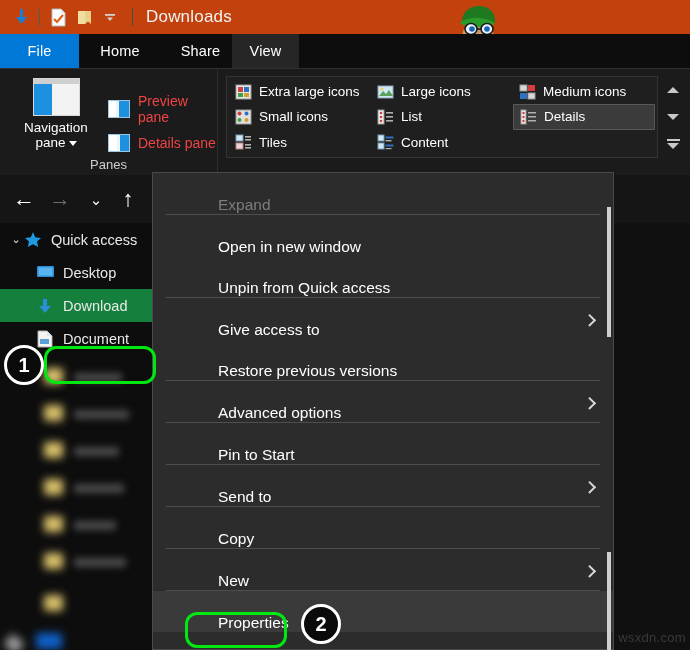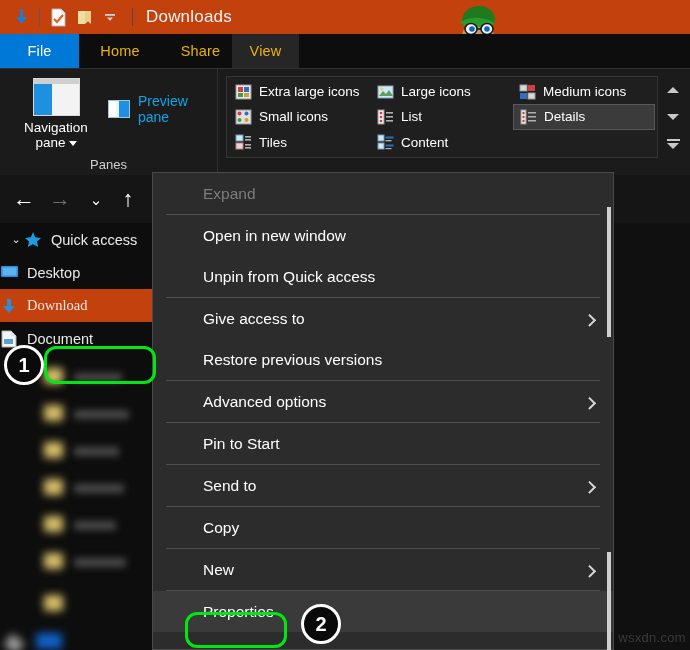--- a/index.html
+++ b/index.html
@@ -44,21 +44,21 @@
   }
 
   
   .tabstrip {
     position: absolute; left: 0; top: 34px; width: 690px; height: 34px;
     background: #0d0d0d;
   }
   .tab {
     position: absolute; top: 0; height: 34px;
     display: flex; align-items: center; justify-content: center;
-    color: #eab308; font-size: 14.5px; letter-spacing: .2px;
+    color: #ffffff; font-size: 14.5px; letter-spacing: .2px;
   }
   .tab.file { left: 0; width: 79px; background: #0078d7; color:#ffffff; }
   .tab.home { left: 79px; width: 82px; }
   .tab.share { left: 161px; width: 79px; }
   .tab.view { left: 232px; width: 67px; background: #262626; }
 
   
   .ribbon {
     position: absolute; left: 0; top: 68px; width: 690px; height: 107px;
     background: #1b1b1b;
@@ -86,21 +86,21 @@
     margin-top: 4px; color: #ffffff; font-size: 13.5px;
     text-align: center; line-height: 15px;
   }
   .caret-dn {
     display: inline-block; width: 0; height: 0;
     border-left: 4px solid transparent; border-right: 4px solid transparent;
     border-top: 5px solid #ffffff; vertical-align: middle; margin-left: 3px;
   }
   .pane-chk {
     position: absolute; left: 108px; display: flex; align-items: center; gap: 8px;
-    color: #0ea5e9; font-size: 14px;
+    color: #ef4444; font-size: 14px;
   }
   .pane-chk.p1 { top: 24px; }
   .pane-chk.p2 { top: 65px; }
   .pane-ico {
     width: 22px; height: 18px; background: #eaf4fb;
     border: 1px solid #9cc6e0; position: relative; overflow: hidden; flex: 0 0 auto;
   }
   .pane-ico i { position: absolute; display: block; }
   .pane-ico .l { left: 0; top: 0; width: 7px; height: 100%; background: #ffffff; }
   .pane-ico .r { right: 0; top: 0; width: 10px; height: 100%; background: #1e90e0; }
@@ -154,22 +154,22 @@
   
   .sidebar {
     position: absolute; left: 0; top: 223px; width: 152px; height: 427px;
     background: #0d0d0d; overflow: hidden;
   }
   .tree-row {
     position: relative; height: 33px; display: flex; align-items: center;
     color: #e9e9e9; font-size: 14.5px; white-space: nowrap;
   }
   .tree-row.r0 { padding-left: 8px; }
-  .tree-row.ind { }
-  .tree-row.sel-bg { background: #c2410c; font-family: Liberation Serif, serif; }
+  .tree-row.ind { padding-left: 36px; }
+  .tree-row.sel-bg { background: #15803d; }
   .chev {
     width: 16px; flex: 0 0 auto; color: #e0e0e0; font-size: 11px;
     display: flex; align-items: center; justify-content: center;
   }
   .tree-ico { width: 20px; height: 18px; flex: 0 0 auto; margin-right: 7px; }
 
   
   .blur-list { position: absolute; left: 0; top: 0; width: 152px; height: 427px; }
   .blur-folder {
     position: absolute; width: 19px; height: 16px;
@@ -194,22 +194,22 @@
     background: #101010;
   }
   .fa-row { position: absolute; left: 0; height: 15px; background: #3a3a3a; filter: blur(4px); border-radius: 2px; }
 
   
   .ctxmenu {
     position: absolute; left: 152px; top: 172px; width: 462px; height: 478px;
     background: #2c2c2c; border: 1px solid #4a4a4a;
   }
   .mi {
-    position: relative; height: 41px; display: flex; align-items: center;
-    padding-left: 50px; color: #ffffff; font-size: 15.5px; white-space: nowrap;
+    position: relative; height: 41px; display: flex; align-items: flex-end;
+    padding-left: 65px; color: #ffffff; font-size: 15.5px; white-space: nowrap;
   }
   .mi.disabled { color: #7d7d7d; }
   .mi.highlight { background: #3a3a3a; }
   .mi .arrow {
     position: absolute; right: 22px; top: 50%; transform: translateY(-50%);
     width: 9px; height: 9px;
     border-top: 2px solid #d7d7d7; border-right: 2px solid #d7d7d7;
     rotate: 45deg;
   }
   .msep { height: 1px; background: #4e4e4e; margin: 0 13px; }
@@ -307,20 +307,27 @@
           <span>Navigation</span><br>
           <span>pane</span><span class="caret-dn"></span>
         </div>
       </div>
       <div class="pane-chk p1">
         <span class="pane-ico">
             <i class="l"></i>
             <i class="r"></i>
           </span>
         <span>Preview pane</span>
+      </div>
+      <div class="pane-chk p2">
+        <span class="pane-ico det">
+            <i class="l"></i>
+            <i class="r"></i>
+          </span>
+        <span>Details pane</span>
       </div>
       <div class="group-label">Panes</div>
     </div>
 
     <div class="ribbon-group grp-layout">
       <div class="gallery">
         <div class="gal-item">
           <span class="gal-ico">
             <svg width="17" height="16" viewBox="0 0 17 16">
                 <rect x="1" y="1" width="15" height="14" fill="#e8e8e8" stroke="#9a9a9a"></rect>

